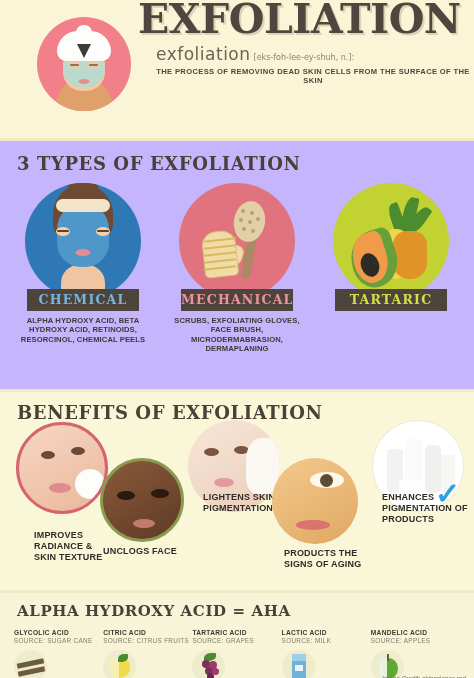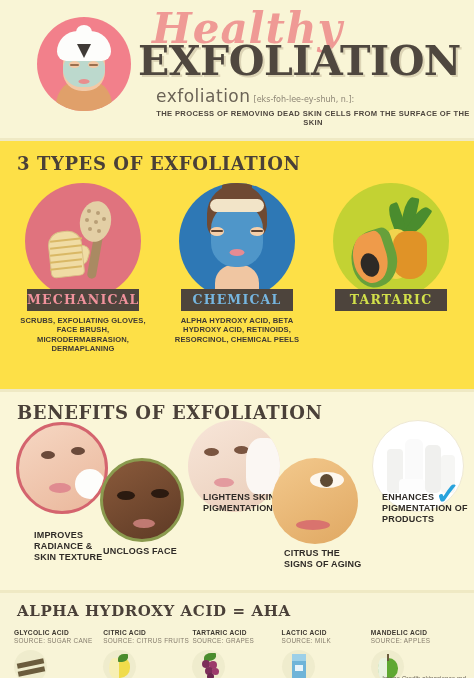--- a/index.html
+++ b/index.html
@@ -87,21 +87,21 @@
     font-family: "DejaVu Serif", serif; font-weight: bold;
     font-size: 18px; color: #4a4038; letter-spacing: 0.6px;
   }
   .sec-sub {
     font-family: "Liberation Sans", sans-serif;
     font-size: 12px; color: #5b5349; letter-spacing: 0.3px; margin-top: 1px;
   }
   .divider { height: 3px; background: #efe9c4; }
 
   
-  .types { background: #fde047; padding: 12px 0 8px 0; height: 248px; }
+  .types { background: #c4b5fd; padding: 12px 0 8px 0; height: 248px; }
   .types .sec-head, .types .sec-sub { margin-left: 17px; }
   .types-row { display: flex; margin-top: 9px; padding: 0 6px; }
   .type-card { flex: 1; text-align: center; position: relative; }
   .type-circle {
     width: 116px; height: 116px; border-radius: 50%;
     margin: 0 auto; position: relative; overflow: hidden;
   }
   .tc-mech { background: #e0737e; }
   .tc-chem { background: #2e78b5; }
   .tc-enz  { background: #c3d233; }
@@ -221,36 +221,52 @@
       <div class="lg-eye l"></div>
         <div class="lg-eye r"></div>
       <div class="lg-lid l"></div>
         <div class="lg-lid r"></div>
       <div class="lg-lips"></div>
       <div class="lg-towel"></div>
       <div class="lg-towel-knot"></div>
       <div class="lg-fringe"></div>
     </div>
     <div class="title-block">
-      <div class="title-healthy">Healthy</div>
       <div class="title-main">EXFOLIATION</div>
       <div class="pron-row">
         <span class="pron-word">exfoliation</span>
         <span class="pron-brackets">[eks-foh-lee-ey-shuh, n.]:</span>
       </div>
       <div class="tagline">THE PROCESS OF REMOVING DEAD SKIN CELLS FROM THE SURFACE OF THE SKIN</div>
     </div>
   </div>
 
   <div class="divider"></div>
 
   <div class="section types">
     <div class="sec-head">3 TYPES OF EXFOLIATION</div>
 
     <div class="types-row">
+
+      <div class="type-card">
+        <div class="type-circle tc-chem">
+          <div class="cf-bun"></div>
+          <div class="cf-hair"></div>
+          <div class="cf-neck"></div>
+          <div class="cf-face"></div>
+          <div class="cf-band"></div>
+          <div class="cf-eye l"></div>
+            <div class="cf-eye r"></div>
+          <div class="cf-lash l"></div>
+            <div class="cf-lash r"></div>
+          <div class="cf-lips"></div>
+        </div>
+        <span class="type-label lbl-chem">CHEMICAL</span>
+        <div class="type-desc">ALPHA HYDROXY ACID, BETA HYDROXY ACID, RETINOIDS, RESORCINOL, CHEMICAL PEELS</div>
+      </div>
 
       <div class="type-card">
         <div class="type-circle tc-mech">
           <div class="brush-handle"></div>
           <div class="brush-head"></div>
           <div class="brush-dot" style="left:62px;top:26px"></div>
           <div class="brush-dot" style="left:71px;top:28px"></div>
           <div class="brush-dot" style="left:60px;top:35px"></div>
           <div class="brush-dot" style="left:69px;top:37px"></div>
           <div class="brush-dot" style="left:77px;top:34px"></div>
@@ -262,37 +278,20 @@
           <div class="mitt-stripe" style="top:63px"></div>
           <div class="mitt-stripe" style="top:70px"></div>
           <div class="mitt-stripe" style="top:77px"></div>
           <div class="mitt-stripe" style="top:84px"></div>
         </div>
         <span class="type-label lbl-mech">MECHANICAL</span>
         <div class="type-desc">SCRUBS, EXFOLIATING GLOVES, FACE BRUSH, MICRODERMABRASION, DERMAPLANING</div>
       </div>
 
       <div class="type-card">
-        <div class="type-circle tc-chem">
-          <div class="cf-bun"></div>
-          <div class="cf-hair"></div>
-          <div class="cf-neck"></div>
-          <div class="cf-face"></div>
-          <div class="cf-band"></div>
-          <div class="cf-eye l"></div>
-            <div class="cf-eye r"></div>
-          <div class="cf-lash l"></div>
-            <div class="cf-lash r"></div>
-          <div class="cf-lips"></div>
-        </div>
-        <span class="type-label lbl-chem">CHEMICAL</span>
-        <div class="type-desc">ALPHA HYDROXY ACID, BETA HYDROXY ACID, RETINOIDS, RESORCINOL, CHEMICAL PEELS</div>
-      </div>
-
-      <div class="type-card">
         <div class="type-circle tc-enz">
           <div class="leaf" style="left:70px;top:14px;width:13px;height:36px;transform:rotate(12deg)"></div>
           <div class="leaf" style="left:58px;top:20px;width:12px;height:32px;transform:rotate(-20deg)"></div>
           <div class="leaf" style="left:80px;top:22px;width:12px;height:30px;transform:rotate(35deg)"></div>
           <div class="pineapple-mid"></div>
           <div class="pineapple-body"></div>
           <div class="papaya"></div>
           <div class="papaya-flesh"></div>
           <div class="papaya-seeds"></div>
         </div>
@@ -330,21 +329,21 @@
         <div class="eye-dot" style="left:26px;top:58px;width:20px;height:9px;background:#e39a9e"></div>
         <div class="eye-dot" style="left:58px;top:18px;width:36px;height:56px;background:#fbf7f3;border-radius:40% 40% 30% 30%"></div>
       </div>
       <div class="ben-cap" style="left:203px;top:70px;width:84px">LIGHTENS SKIN PIGMENTATION</div>
 
       <div class="ben-circle" style="left:272px;top:36px;width:86px;height:86px;background:linear-gradient(150deg,#f3c98d,#e0a862)">
         <div class="eye-dot" style="left:38px;top:14px;width:34px;height:16px;background:#fdf7ee"></div>
         <div class="eye-dot" style="left:48px;top:16px;width:13px;height:13px;background:#5f4a33"></div>
         <div class="eye-dot" style="left:24px;top:62px;width:34px;height:10px;background:#d9736e"></div>
       </div>
-      <div class="ben-cap" style="left:284px;top:126px;width:80px">CITRUS THE SIGNS OF AGING</div>
+      <div class="ben-cap" style="left:284px;top:126px;width:80px">PRODUCTS THE SIGNS OF AGING</div>
 
       <div class="ben-circle" style="left:372px;top:-2px;width:92px;height:92px;background:#ffffff;border:1px solid #efe9d4">
         <div class="eye-dot" style="left:14px;top:28px;width:16px;height:44px;background:#f2f2f0;border-radius:4px"></div>
         <div class="eye-dot" style="left:32px;top:18px;width:18px;height:54px;background:#fafafa;border-radius:6px"></div>
         <div class="eye-dot" style="left:52px;top:24px;width:16px;height:48px;background:#f0f0ee;border-radius:5px"></div>
         <div class="eye-dot" style="left:68px;top:34px;width:14px;height:38px;background:#f6f6f4;border-radius:4px"></div>
         <div class="eye-dot" style="left:26px;top:58px;width:26px;height:20px;background:#fdfdfd;border-radius:4px"></div>
         <span class="check">✓</span>
       </div>
       <div class="ben-cap" style="left:382px;top:70px;width:86px">ENHANCES PIGMENTATION OF PRODUCTS</div>

